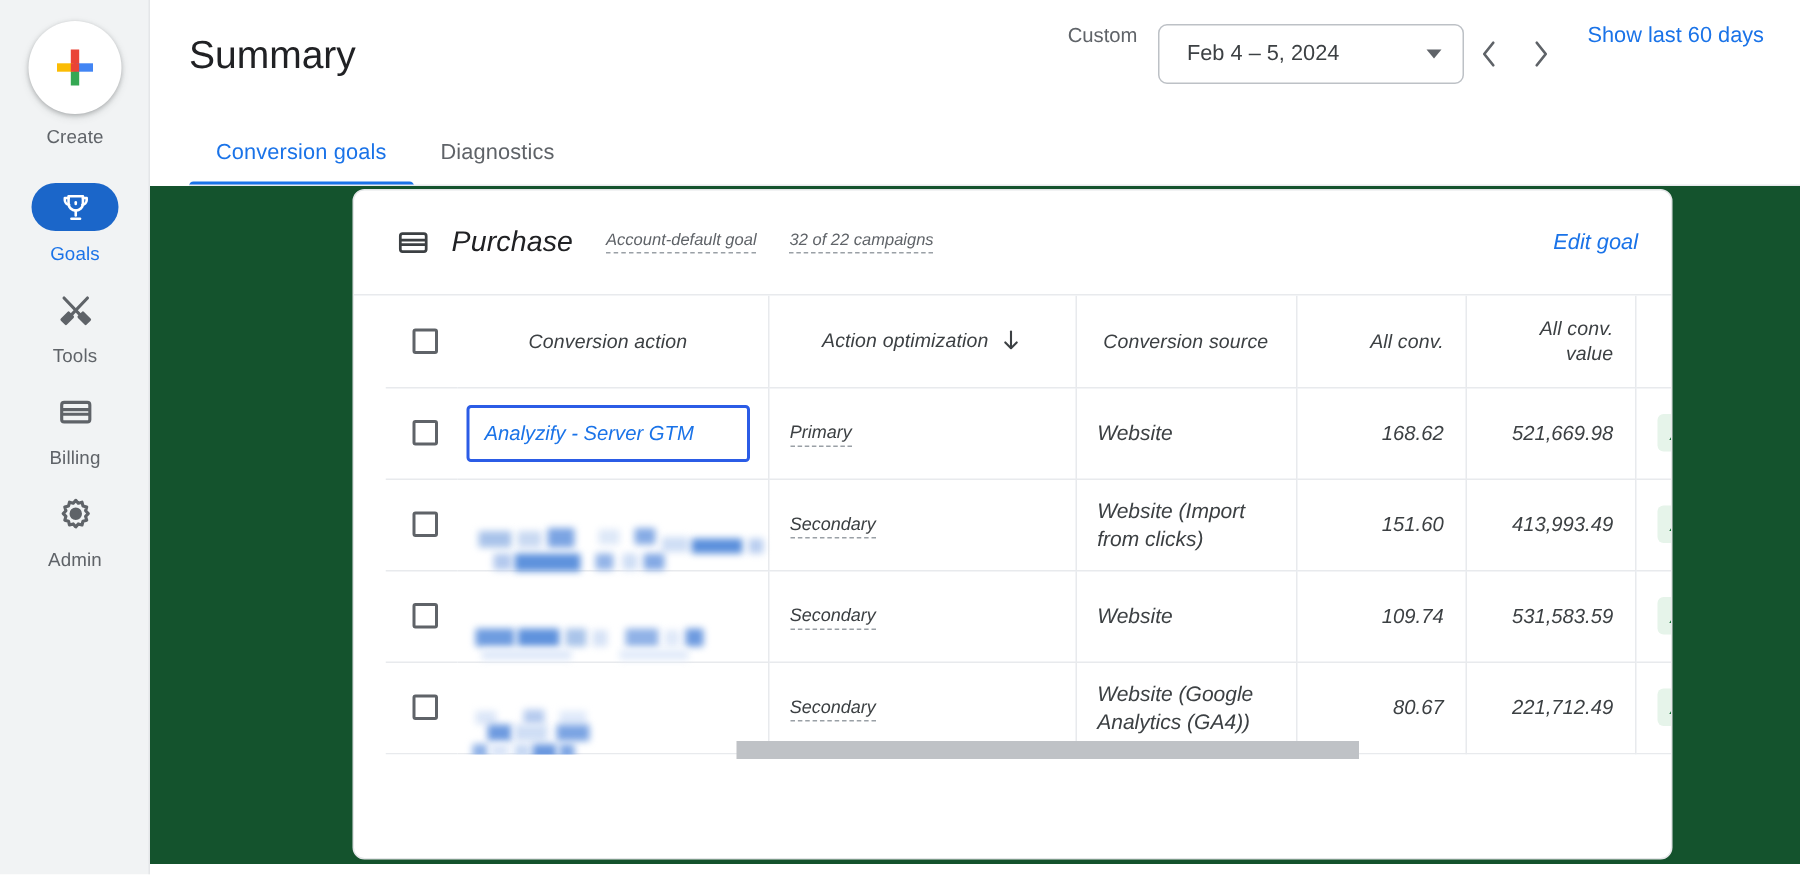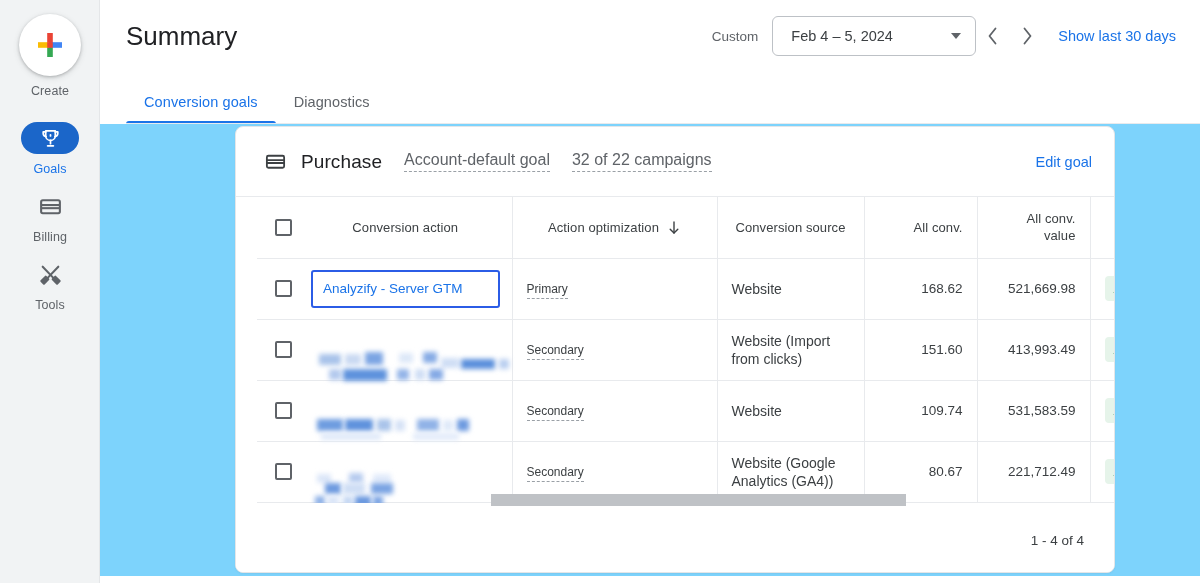--- a/index.html
+++ b/index.html
@@ -74,21 +74,20 @@
   }
   .page-title {
     font-size: 26px;
     color: #202124;
     font-weight: 400;
     letter-spacing: 0px;
   }
   .topbar-right {
     margin-left: auto;
     display: flex;
-    align-items: center;
     gap: 0px;
   }
   .custom-label {
     font-size: 13.5px;
     color: #5f6368;
     margin-right: 14px;
   }
   .date-pill {
     height: 40px;
     min-width: 204px;
@@ -154,22 +153,23 @@
     position: absolute;
     left: 26px; right: 0; bottom: 0;
     height: 1px;
     background: #e8eaed;
   }
 
   
   .card-area {
     position: relative;
     height: 452px;
-    background: #7dd3fc;
+    background: #14532d;
     padding: 0;
+    font-style: italic;
   }
   .card {
     position: absolute;
     left: 135px;
     top: 2px;
     width: 880px;
     height: 447px;
     background: #ffffff;
     border: 1px solid #e4e6e8;
     border-radius: 8px;
@@ -185,21 +185,21 @@
   }
   .card-icon { margin-right: 14px; display: flex; align-items: center; }
   .card-title {
     font-size: 19px;
     color: #202124;
     font-weight: 500;
     margin-right: 22px;
     letter-spacing: .1px;
   }
   .dotted-link {
-    font-size: 16px;
+    font-size: 11px;
     color: #5f6368;
     border-bottom: 1px dashed #9aa0a6;
     padding-bottom: 2px;
     margin-right: 22px;
     cursor: pointer;
   }
   .edit-goal {
     margin-left: auto;
     font-size: 14.5px;
     color: #1a73e8;
@@ -360,41 +360,50 @@
           <path d="M12 14 v3.4"></path>
           <path d="M9 19.6 h6"></path>
           <path d="M12 8.2 v1.2"></path>
         </svg>
       </div>
       <div class="nav-label">Goals</div>
     </div>
 
     <div class="nav-item">
       <div class="icon-pill">
-        <svg width="25" height="25" viewBox="0 0 24 24" fill="none" stroke="#5f6368" stroke-width="2">
-          <rect x="3" y="6" width="18" height="12.5" rx="1.6"></rect>
-          <path d="M3 10.6 H21"></path>
-          <path d="M3 13.6 H21"></path>
-        </svg>
-      </div>
-      <div class="nav-label">Billing</div>
-    </div>
-
-    <div class="nav-item">
-      <div class="icon-pill">
         <svg width="25" height="25" viewBox="0 0 24 24" fill="none" stroke="#5f6368" stroke-width="2" stroke-linecap="round" stroke-linejoin="round">
           <path d="M4.5 4.5 L14.5 15"></path>
           <path d="M19.5 4.5 L9.5 15"></path>
           <path d="M3.2 18.3 L7.4 14.1 L9.9 16.6 L5.7 20.8 Z" fill="#5f6368"></path>
           <path d="M20.8 18.3 L16.6 14.1 L14.1 16.6 L18.3 20.8 Z" fill="#5f6368"></path>
         </svg>
       </div>
       <div class="nav-label">Tools</div>
     </div>
 
+    <div class="nav-item">
+      <div class="icon-pill">
+        <svg width="25" height="25" viewBox="0 0 24 24" fill="none" stroke="#5f6368" stroke-width="2">
+          <rect x="3" y="6" width="18" height="12.5" rx="1.6"></rect>
+          <path d="M3 10.6 H21"></path>
+          <path d="M3 13.6 H21"></path>
+        </svg>
+      </div>
+      <div class="nav-label">Billing</div>
+    </div>
+
+    <div class="nav-item">
+      <div class="icon-pill">
+        <svg width="25" height="25" viewBox="0 0 24 24" fill="none" stroke="#5f6368" stroke-width="2" stroke-linejoin="round">
+          <circle cx="12" cy="12" r="3" fill="#5f6368"></circle>
+          <path d="M12 3.4 l1.6 1.9 2.4 -.7 .6 2.4 2.4 .7 -.7 2.4 1.7 1.8 -1.7 1.8 .7 2.4 -2.4 .7 -.6 2.4 -2.4 -.7 -1.6 1.9 -1.6 -1.9 -2.4 .7 -.6 -2.4 -2.4 -.7 .7 -2.4 -1.7 -1.8 1.7 -1.8 -.7 -2.4 2.4 -.7 .6 -2.4 2.4 .7 z"></path>
+        </svg>
+      </div>
+      <div class="nav-label">Admin</div>
+    </div>
   </nav>
 
   <div class="main">
 
     <div class="topbar">
       <div class="page-title">Summary</div>
 
       <div class="topbar-right">
         <span class="custom-label">Custom</span>
 
@@ -407,21 +416,21 @@
           <svg width="18" height="22" viewBox="0 0 18 22" fill="none" stroke="#5f6368" stroke-width="1.8" stroke-linecap="round" stroke-linejoin="round">
             <path d="M11.5 3.5 L5.5 11 L11.5 18.5"></path>
           </svg>
         </div>
         <div class="chev">
           <svg width="18" height="22" viewBox="0 0 18 22" fill="none" stroke="#5f6368" stroke-width="1.8" stroke-linecap="round" stroke-linejoin="round">
             <path d="M6.5 3.5 L12.5 11 L6.5 18.5"></path>
           </svg>
         </div>
 
-        <span class="showlast">Show last 30 days</span>
+        <span class="showlast">Show last 60 days</span>
       </div>
     </div>
 
     <div class="tabs">
       <div class="tab active">
         <span>Conversion goals</span>
       </div>
       <div class="tab">
         <span>Diagnostics</span>
       </div>
@@ -597,21 +606,18 @@
               </tr>
 
             </tbody>
           </table>
         </div>
 
         <div class="hscroll">
           <div class="thumb"></div>
         </div>
 
-        <div class="card-foot">
-          <span class="page-count">1 - 4 of 4</span>
-        </div>
 
       </div>
     </div>
 
   </div>
 </div>
 
 </body></html>

